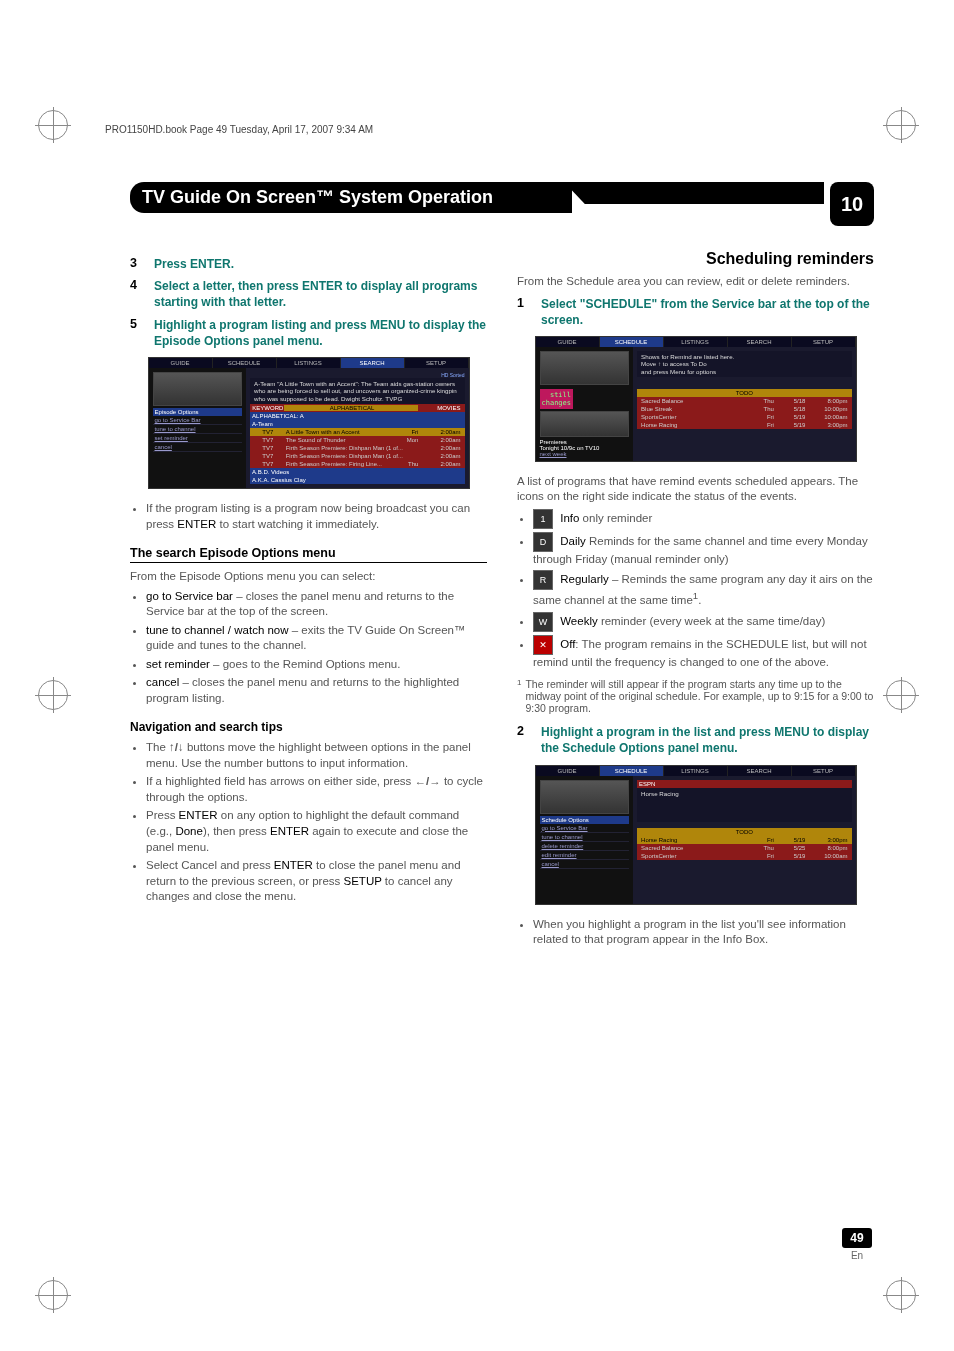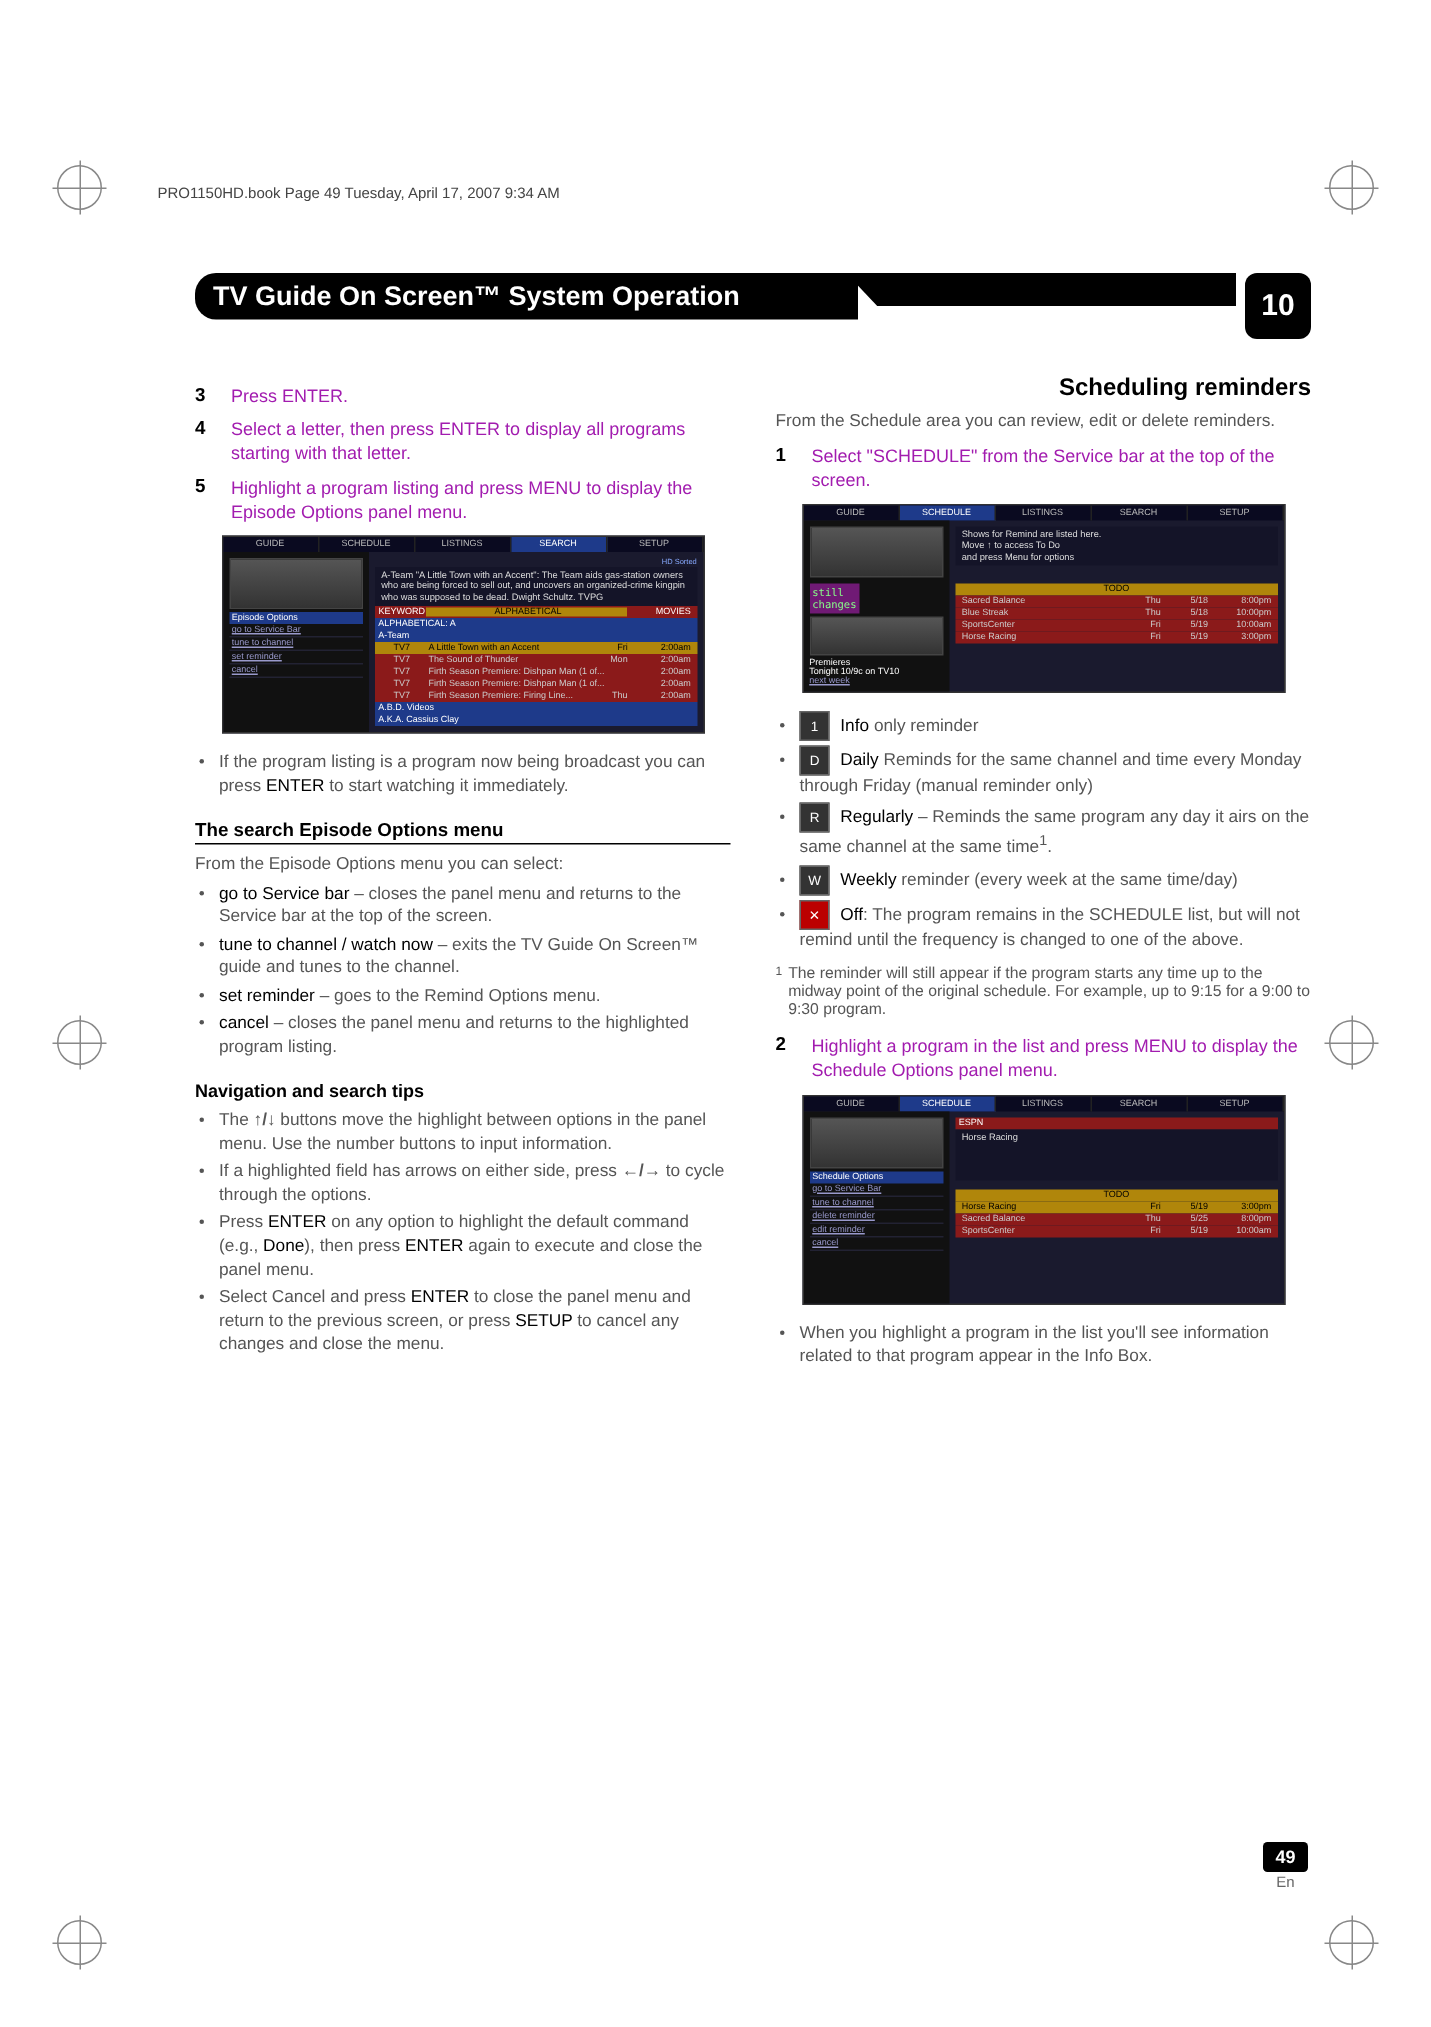--- a/index.html
+++ b/index.html
@@ -142,22 +142,22 @@
     gap: 10px;
     margin: 6px 0;
   }
   .num-step .num {
     font-weight: bold;
     color: #000;
     min-width: 14px;
     font-size: 12.5px;
   }
   .num-step .txt {
-    font-weight: normal;
-    color: #a21caf;
+    font-weight: bold;
+    color: #0f766e;
     line-height: 1.35;
     font-size: 12px;
   }
   .b { font-weight: normal; color: #000; }
   .screenshot {
     width: 100%;
     max-width: 320px;
     margin: 8px auto 12px;
     border: 1px solid #333;
     background: #1a1a2e;
@@ -282,27 +282,28 @@
   .arrow-sym {
     font-weight: bold;
   }
   .preview-box {
     height: 32px;
     background: linear-gradient(#555,#333);
     border: 1px solid #444;
     margin-bottom: 2px;
   }
   .still-badge {
-    background: #701a75;
+    background: #be185d;
     color: #8f8;
     font-family: monospace;
     font-size: 7px;
     padding: 2px;
     display: inline-block;
     margin: 2px 0;
+    text-align: right;
   }
 </style>
 </head>
 <body>
 
 <div class="page-wrapper">
 
   <div class="registration-mark reg-tl"></div>
   <div class="registration-mark reg-tr"></div>
   <div class="registration-mark reg-ml"></div>
@@ -478,20 +479,21 @@
               <div class="ss-table-row hl">
                 <span class="c2">Horse Racing</span>
                 <span class="c3">Fri</span>
                 <span class="c3">5/19</span>
                 <span class="c4">3:00pm</span>
               </div>
             </div>
           </div>
         </div>
 
+        <p>A list of programs that have remind events scheduled appears. The icons on the right side indicate the status of the events.</p>
         <ul>
           <li><span class="icon-box">1</span> <span class="b">Info</span><span> only reminder</span></li>
           <li><span class="icon-box">D</span> <span class="b">Daily</span><span> Reminds for the same channel and time every Monday through Friday (manual reminder only)</span></li>
           <li><span class="icon-box">R</span> <span class="b">Regularly</span><span> – Reminds the same program any day it airs on the same channel at the same time</span><sup>1</sup>.</li>
           <li><span class="icon-box">W</span> <span class="b">Weekly</span><span> reminder (every week at the same time/day)</span></li>
           <li><span class="icon-box icon-off">✕</span> <span class="b">Off</span><span>: The program remains in the SCHEDULE list, but will not remind until the frequency is changed to one of the above.</span></li>
         </ul>
 
         <div class="footnote">
           <span class="sup">1</span>

